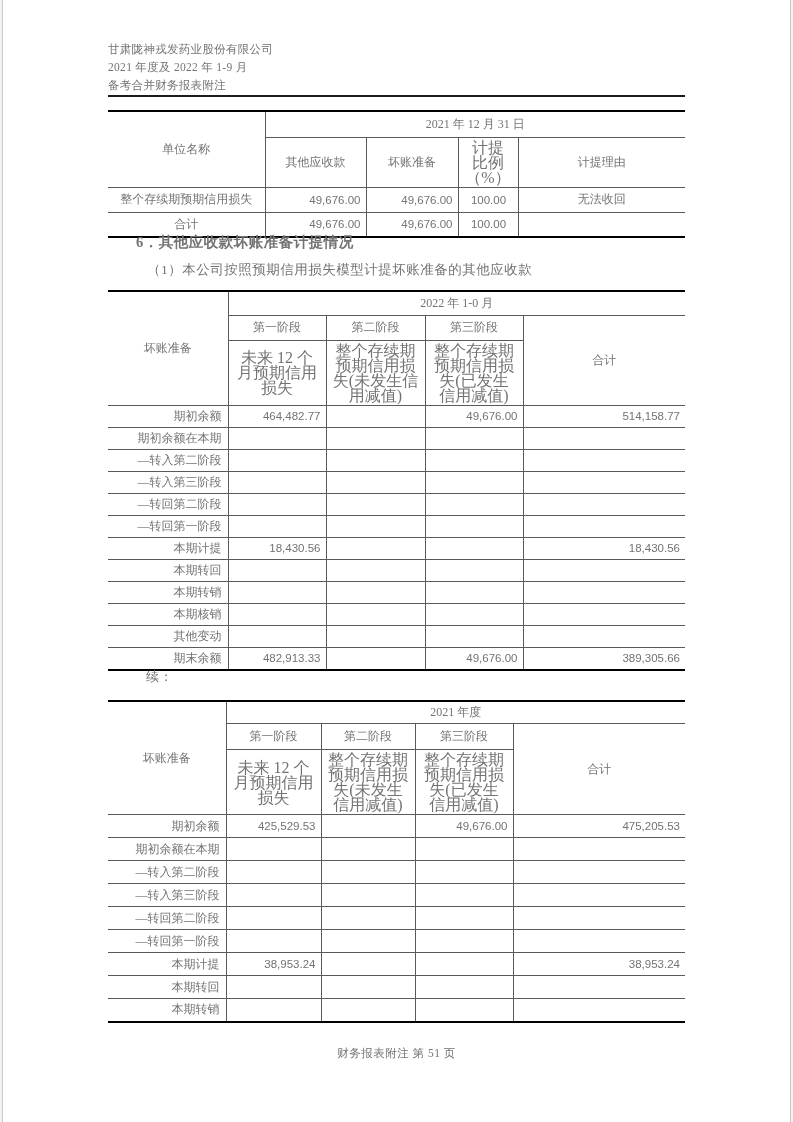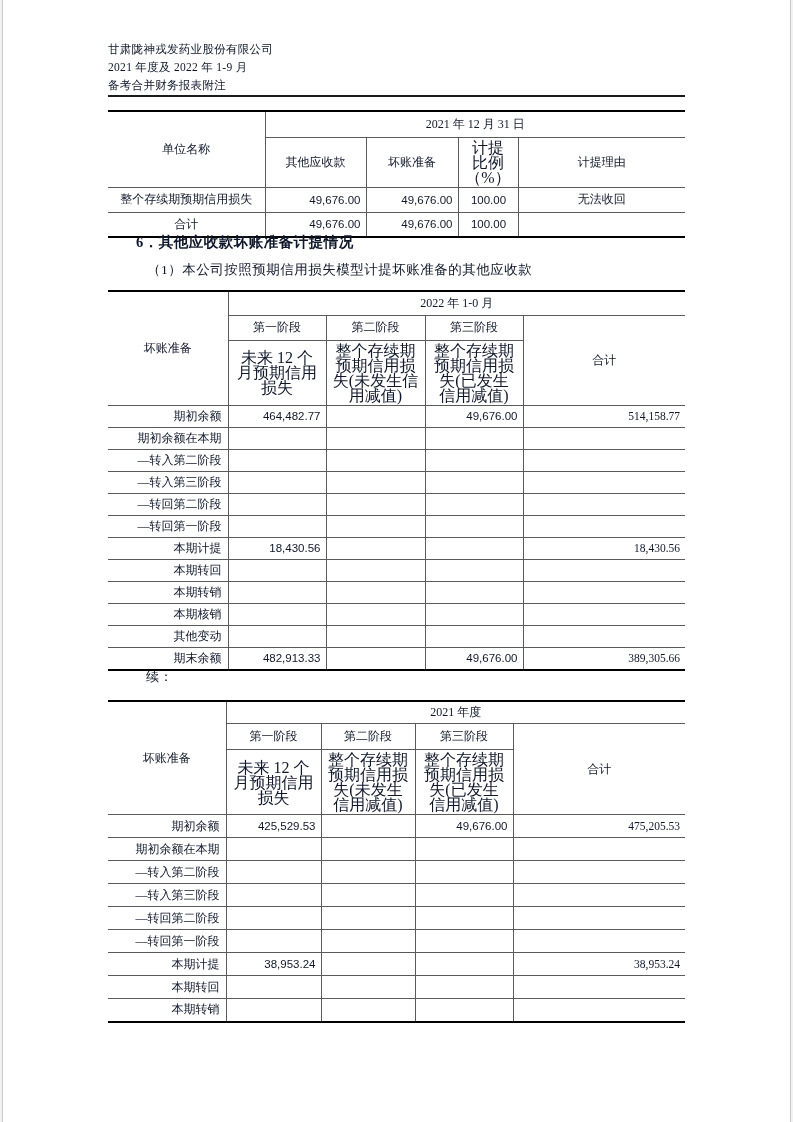--- a/index.html
+++ b/index.html
@@ -3,21 +3,21 @@
 <meta charset="utf-8">
 <style>
   html,body { margin:0; padding:0; background:#f2f2f2; }
   .page {
     position:relative;
     width:787px; height:1122px;
     margin:0 auto;
     background:#ffffff;
     outline:1px solid #c9c9c9;
     font-family:"Liberation Serif","DejaVu Serif",serif;
-    color:#0f172a;
+    color:#737373;
     overflow:hidden;
   }
   .doc-header {
     position:absolute; left:105px; top:40px;
     font-size:11.5px; line-height:18px; letter-spacing:0.3px;
   }
   .header-rule {
     position:absolute; left:105px; top:95px;
     width:577px; height:2px; background:#1b1b1b;
   }
@@ -33,21 +33,21 @@
   #table3 { top:700px; }
   .fin-table td {
     border:1px solid #5a5a5a;
     font-size:12px;
     padding:2px 6px;
     text-align:center;
     vertical-align:middle;
     overflow:hidden;
   }
   .fin-table tr td:first-child { border-left:none; }
-  .fin-table tr td:last-child  { border-right:none;font-family:Liberation Serif, serif; }
+  .fin-table tr td:last-child  { border-right:none; }
   .fin-table .sub-note { font-size:16px; line-height:15px; }
   .fin-table .num {
     text-align:right;
     font-family:"Liberation Sans","DejaVu Sans",sans-serif;
     font-size:11.5px;
     padding-right:5px;
   }
   .fin-table .rowlabel { text-align:right; padding-left:7px; }
   .fin-table .rowlabel.indent { padding-left:27px; }
   #table1 tr.h1 { height:26px; }
@@ -331,14 +331,15 @@
         <tr class="body-row">
           <td class="rowlabel">本期转销</td>
           <td class="num"></td>
           <td class="num"></td>
           <td class="num"></td>
           <td class="num"></td>
         </tr>
       </tbody>
   </table>
 
+  <div class="page-footer">财务报表附注 第 51 页</div>
 
 </div>
 
 </body></html>

